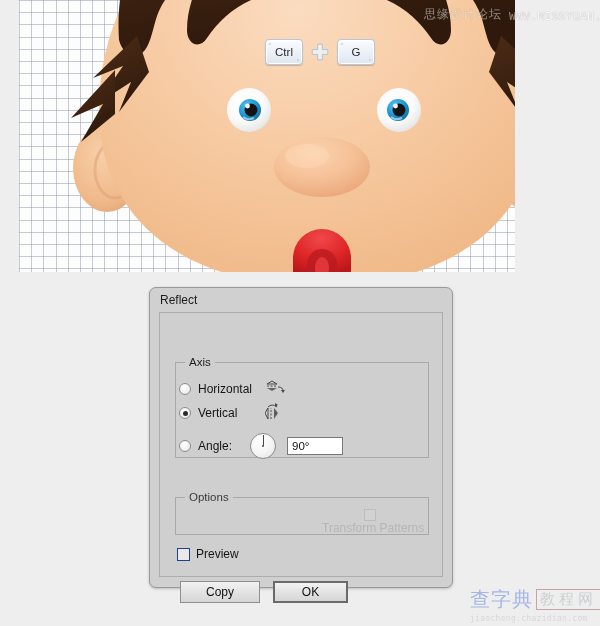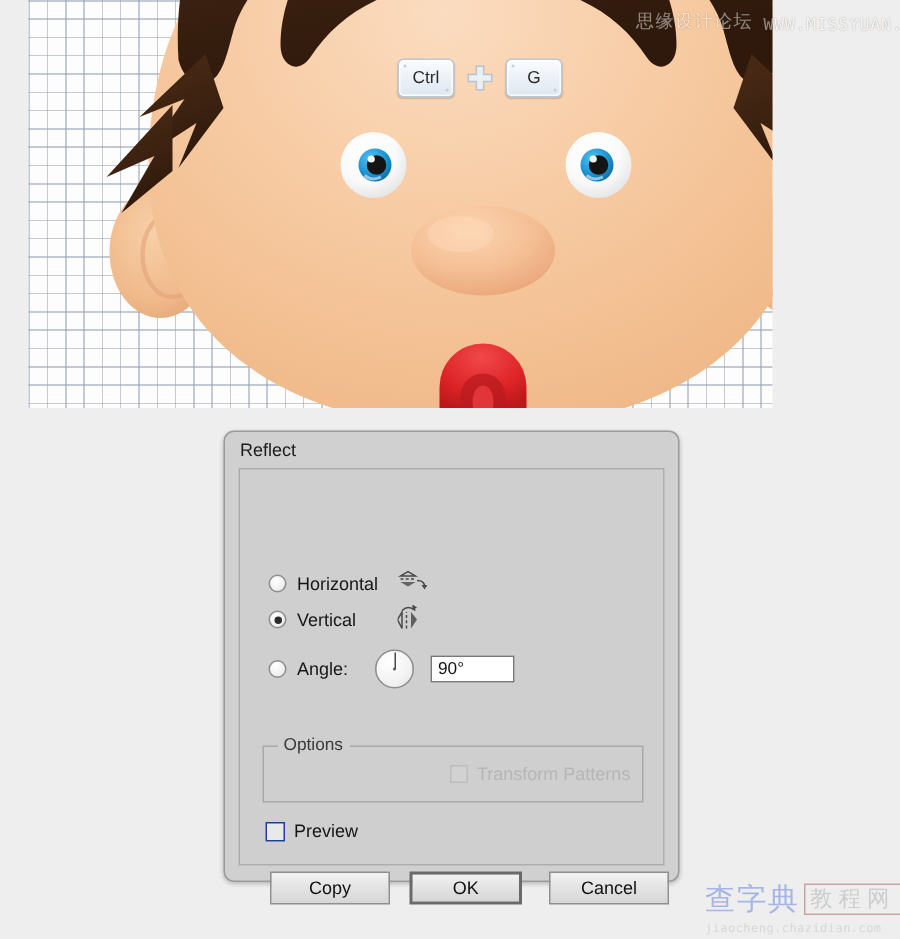--- a/index.html
+++ b/index.html
@@ -305,21 +305,21 @@
     transform: rotate(42deg);
   }
   .cbox-label {
     margin-left: 6px;
     font-size: 12px;
     white-space: nowrap;
   }
   .cbox-row.disabled .cbox-label { color: #b6b6b6; }
 
   #row-transform-objects  { left: 23px; top: 196px; }
-  #row-transform-patterns { left: 140px; top: 196px; }
+  #row-transform-patterns { left: 156px; top: 196px; flex-direction: column; }
 
   #row-preview { left: 17px; top: 234px; }
   #row-preview .cbox {
     width: 13px; height: 13px;
     border: 1.5px solid #1f3f8f;
     background: #e9e9e9;
   }
   #row-preview .cbox-label { color: #141414; }
 
   .btn {
@@ -466,20 +466,23 @@
       <span class="cn2">教程网</span>
     </div>
     <div class="url">jiaocheng.chazidian.com</div>
   </div>
 
   <div id="dialog">
     <div id="dialog-title">Reflect</div>
 
     <div id="dialog-body">
 
+      <fieldset class="grp" id="grp-axis">
+        <legend>Axis</legend>
+      </fieldset>
 
       <div class="radio-row" id="row-horizontal">
         <span class="radio"></span>
         <span class="radio-label">Horizontal</span>
       </div>
       <svg class="axis-icon" id="icon-horizontal" viewBox="0 0 20 18">
         <path d="M2 4 L12 4 L7 1 Z" fill="none" stroke="#4a4a4a" stroke-width="1"></path>
         <path d="M2 6 h10" stroke="#4a4a4a" stroke-width="1" stroke-dasharray="2 1.5"></path>
         <path d="M2 8 L12 8 L7 11 Z" fill="#4a4a4a" opacity="0.8"></path>
         <path d="M13 7 q5 0 5 4" fill="none" stroke="#4a4a4a" stroke-width="1"></path>
@@ -518,17 +521,16 @@
         <span class="cbox-label">Transform Patterns</span>
       </div>
 
       <div class="cbox-row" id="row-preview">
         <span class="cbox"></span>
         <span class="cbox-label">Preview</span>
       </div>
 
       <button class="btn" id="btn-copy">Copy</button>
       <button class="btn" id="btn-ok">OK</button>
-      <button class="btn" id="btn-cancel">Cancel</button>
     </div>
   </div>
 
 </div>
 
 </body></html>

